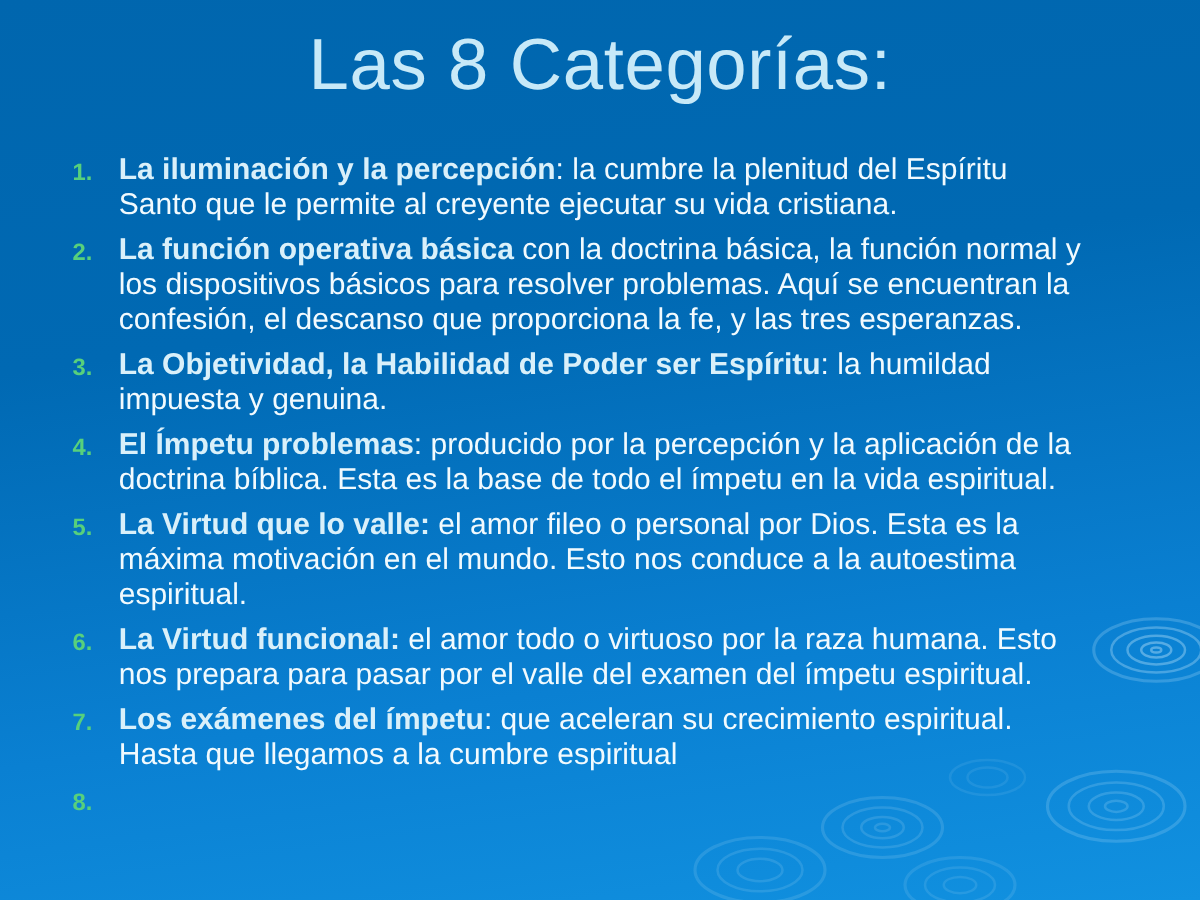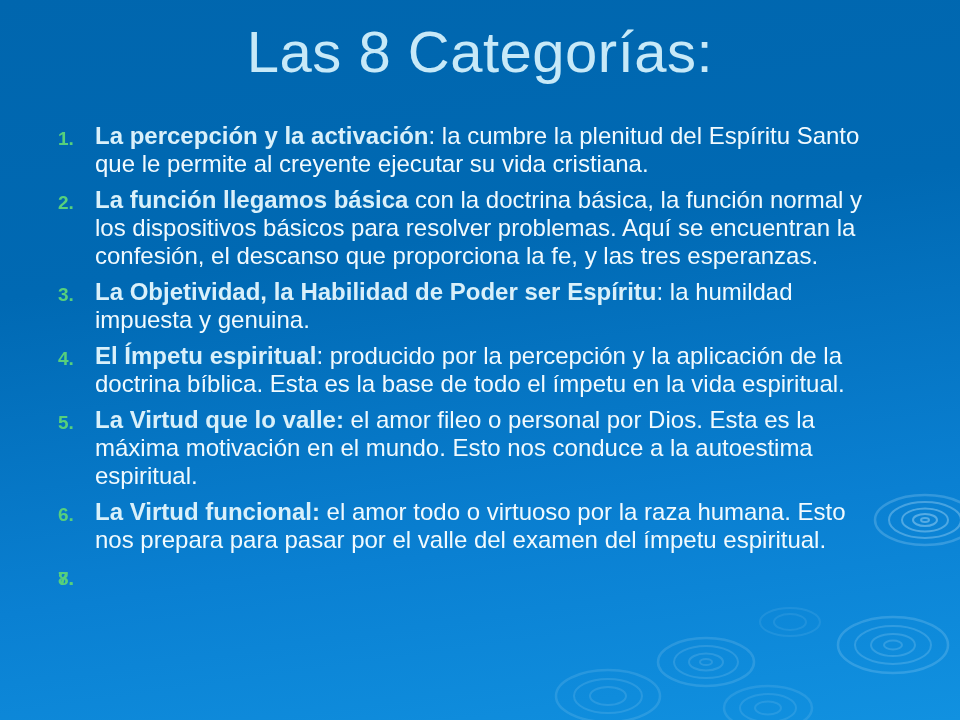--- a/index.html
+++ b/index.html
@@ -49,50 +49,51 @@
 <body>
 
 <div class="slide">
 
   <h1 class="title">Las 8 Categorías:</h1>
 
   <div class="list">
 
     <div class="item">
       <span class="num">1.</span>
-      <span><b>La percepción y la activación</b><span>: la cumbre la plenitud del Espíritu Santo que le permite al creyente ejecutar su vida cristiana.</span></span>
+      <span><b>La iluminación y la percepción</b><span>: la cumbre la plenitud del Espíritu Santo que le permite al creyente ejecutar su vida cristiana.</span></span>
     </div>
 
     <div class="item">
       <span class="num">2.</span>
-      <span><b>La función llegamos básica</b><span> con la doctrina básica, la función normal y los dispositivos básicos para resolver problemas. Aquí se encuentran la confesión,  el descanso que proporciona la fe, y las tres esperanzas.</span></span>
+      <span><b>La función operativa básica</b><span> con la doctrina básica, la función normal y los dispositivos básicos para resolver problemas. Aquí se encuentran la confesión,  el descanso que proporciona la fe, y las tres esperanzas.</span></span>
     </div>
 
     <div class="item">
       <span class="num">3.</span>
       <span><b>La Objetividad, la Habilidad de Poder ser Espíritu</b><span>: la humildad impuesta y genuina.</span></span>
     </div>
 
     <div class="item">
       <span class="num">4.</span>
-      <span><b>El Ímpetu espiritual</b><span>: producido por la percepción y la aplicación de la doctrina bíblica. Esta es la base de todo el ímpetu en la vida espiritual.</span></span>
+      <span><b>El Ímpetu problemas</b><span>: producido por la percepción y la aplicación de la doctrina bíblica. Esta es la base de todo el ímpetu en la vida espiritual.</span></span>
     </div>
 
     <div class="item">
       <span class="num">5.</span>
       <span><b>La Virtud que lo valle:</b><span> el amor fileo o personal por Dios. Esta es la máxima motivación en el mundo. Esto nos conduce a la autoestima espiritual.</span></span>
     </div>
 
     <div class="item">
       <span class="num">6.</span>
       <span><b>La Virtud funcional:</b><span> el amor todo o virtuoso por la raza humana. Esto nos prepara para pasar por el valle del examen del ímpetu espiritual.</span></span>
     </div>
 
     <div class="item">
       <span class="num">7.</span>
+      <span><b>Los exámenes del ímpetu</b><span>: que aceleran su crecimiento espiritual. Hasta que llegamos a la cumbre espiritual</span></span>
     </div>
 
     <div class="item">
       <span class="num">8.</span>
     </div>
 
   </div>
 
   <svg class="ripples" width="960" height="720" viewBox="0 0 960 720" fill="none" xmlns="http://www.w3.org/2000/svg">
 

